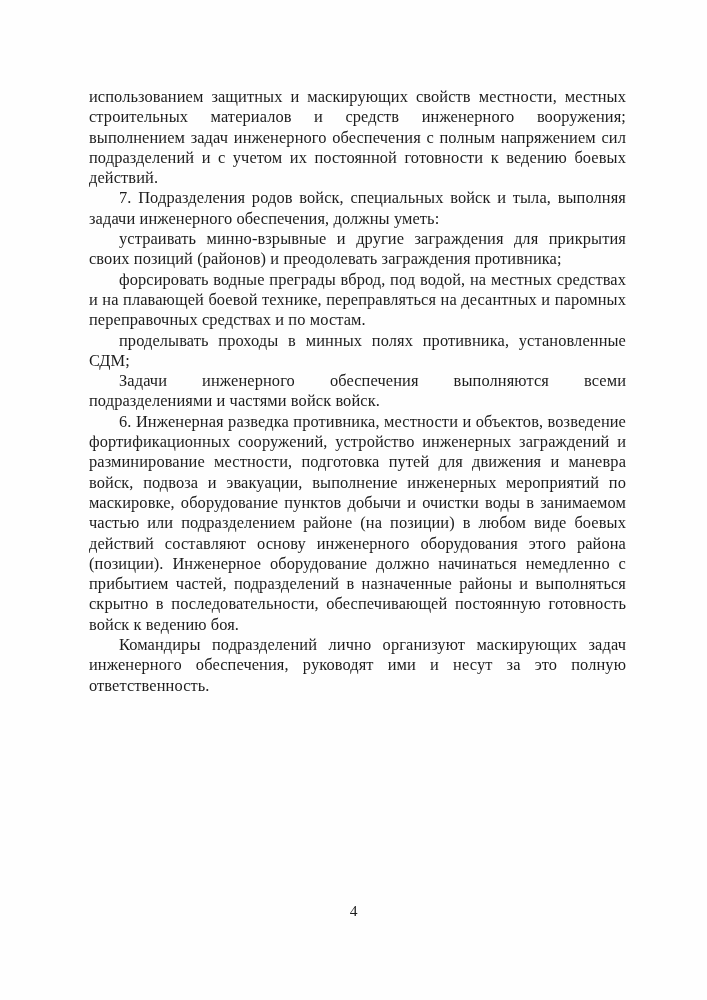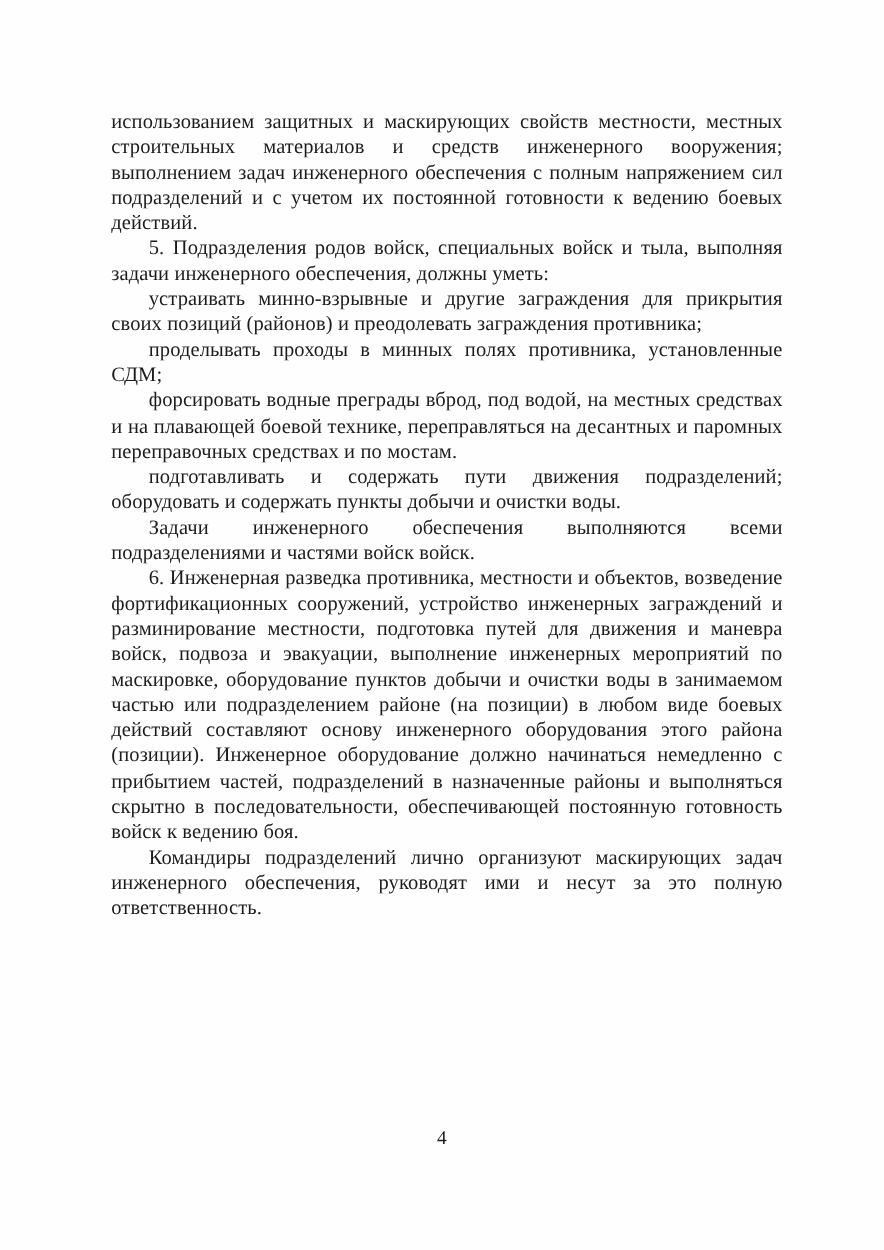--- a/index.html
+++ b/index.html
@@ -50,23 +50,22 @@
     font-size: 15.5px;
     line-height: 20px;
   }
 </style>
 </head>
 <body>
 
 <div class="sheet">
   <div class="text-block">
     <p>использованием защитных и маскирующих свойств местности, местных строительных материалов и средств инженерного вооружения; выполнением задач инженерного обеспечения с полным напряжением сил подразделений и с учетом их постоянной готовности к ведению боевых действий.</p>
-    <p class="indent">5. Подразделения родов войск, специальных войск и тыла, выполняя задачи инженерного обеспечения, должны уметь:</p>
+    <p class="indent">7. Подразделения родов войск, специальных войск и тыла, выполняя задачи инженерного обеспечения, должны уметь:</p>
     <p class="indent">устраивать минно-взрывные и другие заграждения для прикрытия своих позиций (районов) и преодолевать заграждения противника;</p>
+    <p class="indent">форсировать водные преграды вброд, под водой, на местных средствах и на плавающей боевой технике, переправляться на десантных и паромных переправочных средствах и по мостам.</p>
     <p class="indent">проделывать проходы в минных полях противника, установленные СДМ;</p>
-    <p class="indent">форсировать водные преграды вброд, под водой, на местных средствах и на плавающей боевой технике, переправляться на десантных и паромных переправочных средствах и по мостам.</p>
-    <p class="indent">подготавливать и содержать пути движения подразделений; оборудовать и содержать пункты добычи и очистки воды.</p>
     <p class="indent">Задачи инженерного обеспечения выполняются всеми подразделениями и частями войск войск.</p>
     <p class="indent">6. Инженерная разведка противника, местности и объектов, возведение фортификационных сооружений, устройство инженерных заграждений и разминирование местности, подготовка путей для движения и маневра войск, подвоза и эвакуации, выполнение инженерных мероприятий по маскировке, оборудование пунктов добычи и очистки воды в занимаемом частью или подразделением районе (на позиции) в любом виде боевых действий составляют основу инженерного оборудования этого района (позиции). Инженерное оборудование должно начинаться немедленно с прибытием частей, подразделений в назначенные районы и выполняться скрытно в последовательности, обеспечивающей постоянную готовность войск к ведению боя.</p>
     <p class="indent">Командиры подразделений лично организуют маскирующих задач инженерного обеспечения, руководят ими и несут за это полную ответственность.</p>
   </div>
   <div class="page-footer">4</div>
 </div>
 
 </body></html>

